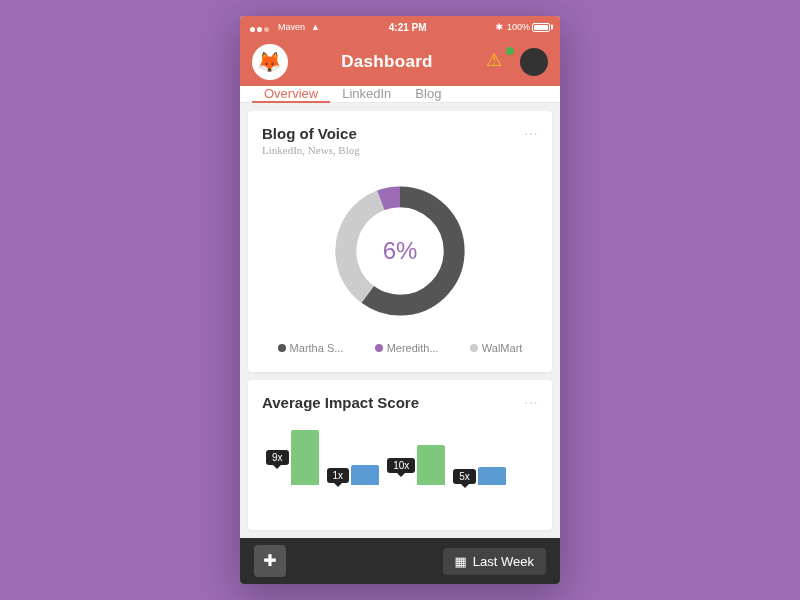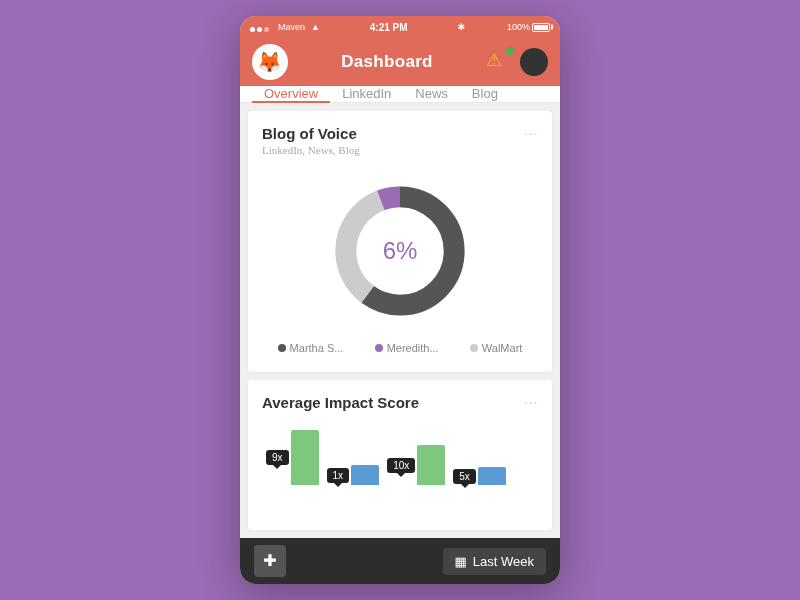--- a/index.html
+++ b/index.html
@@ -9,21 +9,21 @@
       background-color: #9b6bb5;
       display: flex;
       align-items: center;
       justify-content: center;
       font-family: -apple-system, 'Helvetica Neue', Arial, sans-serif;
     }
     .phone {
       width: 320px;
       height: 568px;
       background: #f5f5f5;
-      border-radius: 16px;
+      border-radius: 4px;
       overflow: hidden;
       box-shadow: 0 10px 40px rgba(0,0,0,0.3);
       display: flex;
       flex-direction: column;
     }
     
     .status-bar {
       background: #e06b5a;
       display: flex;
       align-items: center;
@@ -66,21 +66,20 @@
       gap: 4px;
     }
     .battery {
       display: flex;
       align-items: center;
       gap: 2px;
     }
     .battery-text {
       color: white;
       font-size: 9px;
-      margin-left: 38px;
     }
     .battery-icon {
       width: 18px;
       height: 9px;
       border: 1.5px solid white;
       border-radius: 2px;
       position: relative;
       display: flex;
       align-items: center;
       padding: 1px;
@@ -398,21 +397,20 @@
         <span class="alert-triangle">⚠</span>
         <div class="alert-badge"></div>
       </div>
       <div class="avatar"></div>
     </div>
   </div>
 
   <div class="tabs">
     <div class="tab active">Overview</div>
     <div class="tab">LinkedIn</div>
-    <div class="tab">News</div>
     <div class="tab">Blog</div>
   </div>
 
   <div class="content">
 
     <div class="card">
       <div class="card-header">
         <div>
           <div class="card-title">Blog of Voice</div>
           <div class="card-subtitle">LinkedIn, News, Blog</div>

